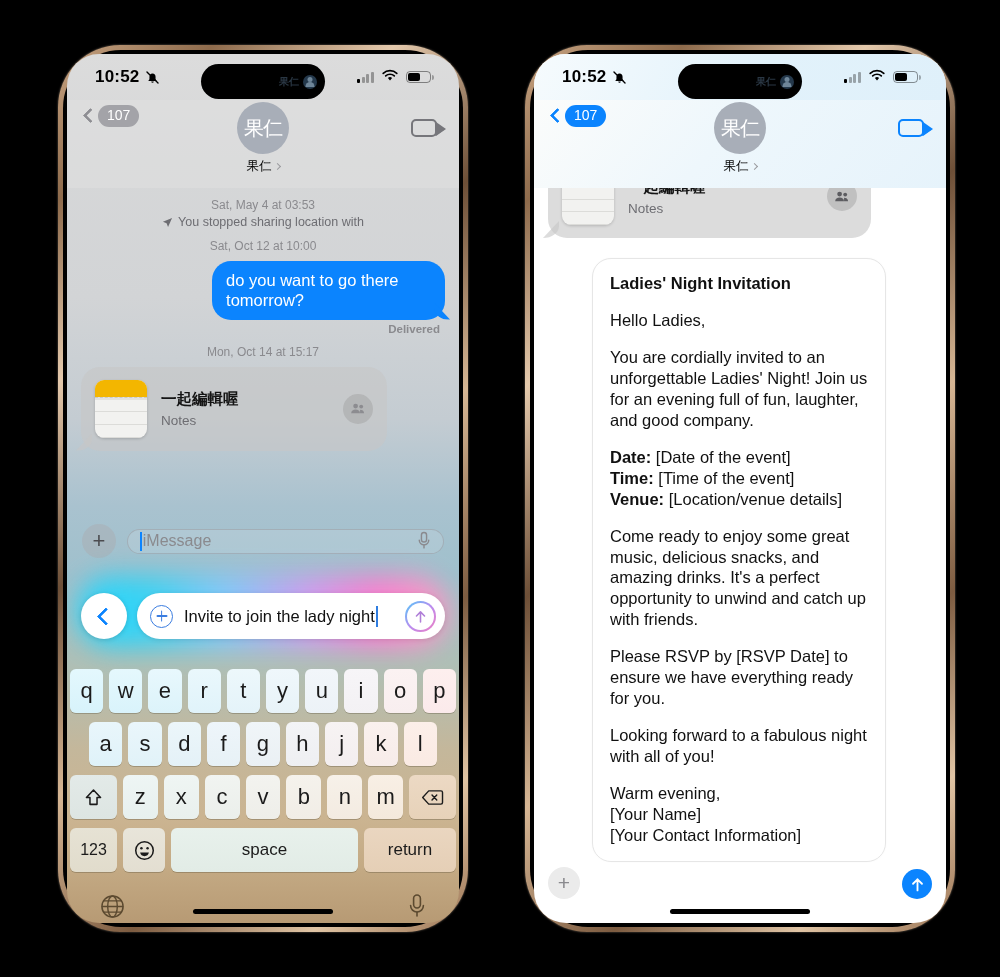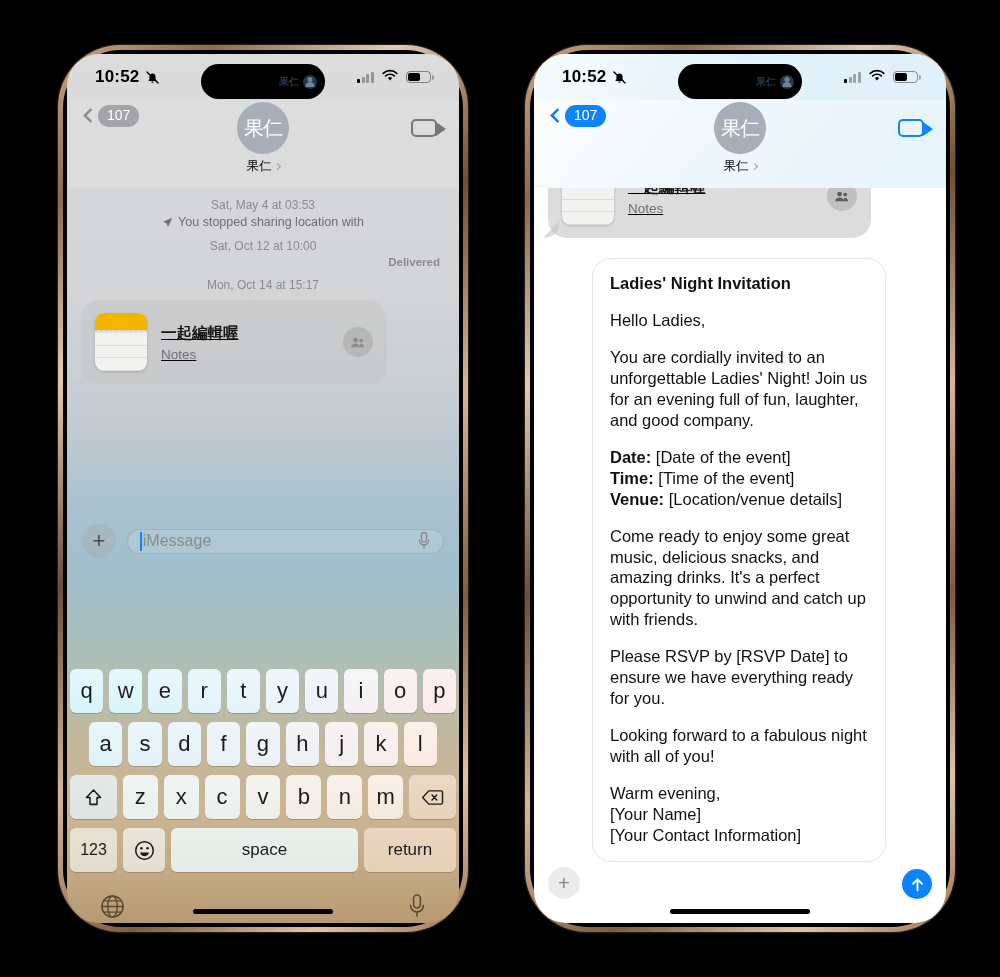--- a/index.html
+++ b/index.html
@@ -138,21 +138,21 @@
   .timestamp {
     text-align:center; font-size:12px; color:#8a8a8e;
     margin:10px 0 3px; font-weight:500;
   }
   .sysline {
     text-align:center; font-size:12.5px; color:#6d6d72;
     display:flex; align-items:center; justify-content:center; gap:5px;
   }
   .loc-arrow { display:inline-block; width:11px; height:11px; }
 
-  .bubble-row { display:flex; margin-top:8px;text-decoration:underline; }
+  .bubble-row { display:flex; margin-top:8px; }
   .bubble-row.out { justify-content:flex-end; }
   .bubble-row.in  { justify-content:flex-start; }
   .bubble {
     position:relative; max-width:64%;
     padding:9px 14px; border-radius:19px;
     font-size:16.5px; line-height:1.23;
   }
   .bubble.blue { background:#0b84fe; color:#fff; }
   .bubble.blue::after{
     content:""; position:absolute; right:-5px; bottom:0;
@@ -394,20 +394,23 @@
         <div class="sysline">
           <span class="loc-arrow">
             <svg viewBox="0 0 12 12" width="11" height="11">
                   <path d="M11 1 1 5.2l4 1.6L6.6 11 11 1z" fill="#6d6d72"></path>
                 </svg>
           </span>
           <span>You stopped sharing location with</span>
         </div>
 
         <div class="timestamp">Sat, Oct 12 at 10:00</div>
+        <div class="bubble-row out">
+          <div class="bubble blue">do you want to go there tomorrow?</div>
+        </div>
         <div class="delivered">Delivered</div>
 
         <div class="timestamp">Mon, Oct 14 at 15:17</div>
         <div class="bubble-row in">
           <div class="notecard">
             <div class="note-icon">
               <div class="cap"></div>
                   <div class="cap2"></div>
               <div class="ln"></div>
                   <div class="ln"></div>
@@ -437,20 +440,40 @@
           <span class="mic">
             <svg viewBox="0 0 14 20" width="14" height="19">
                   <rect x="4.3" y="1.6" width="5.4" height="10" rx="2.7" fill="none" stroke="#8a8a8e" stroke-width="1.5"></rect>
                   <path d="M2 9.6a5 5 0 0 0 10 0" fill="none" stroke="#8a8a8e" stroke-width="1.5" stroke-linecap="round"></path>
                   <path d="M7 14.8v3" stroke="#8a8a8e" stroke-width="1.5" stroke-linecap="round"></path>
                 </svg>
           </span>
         </div>
       </div>
 
+      <div class="siri-wrap" style="bottom:283px">
+        <div class="siri-glow"></div>
+        <div class="siri-row">
+          <div class="siri-back">
+            <span class="chev2"></span>
+          </div>
+          <div class="siri-field">
+            <span class="circ-plus"></span>
+            <span class="siri-text">
+              <span>Invite to join the lady night</span>
+              <span class="siri-caret"></span>
+            </span>
+            <span class="siri-send">
+              <svg class="up-arrow" viewBox="0 0 12 14">
+                    <path d="M6 13V2M6 2 1.6 6.4M6 2l4.4 4.4" stroke="#b07fd8" stroke-width="1.7" fill="none" stroke-linecap="round" stroke-linejoin="round"></path>
+                  </svg>
+            </span>
+          </div>
+        </div>
+      </div>
 
       <div class="keyboard">
         <div class="krow krow1">
           <div class="key" style="background:linear-gradient(#e4f8fd,#d7f3fb)">q</div>
           <div class="key" style="background:linear-gradient(#e5f8fd,#d9f3fb)">w</div>
           <div class="key" style="background:linear-gradient(#e8f8fd,#dcf3fa)">e</div>
           <div class="key" style="background:linear-gradient(#eaf8fc,#e0f3fa)">r</div>
           <div class="key" style="background:linear-gradient(#edf8fb,#e4f3f9)">t</div>
           <div class="key" style="background:linear-gradient(#eff7fb,#e8f3f8)">y</div>
           <div class="key" style="background:linear-gradient(#f2f6fa,#ecf2f7)">u</div>

